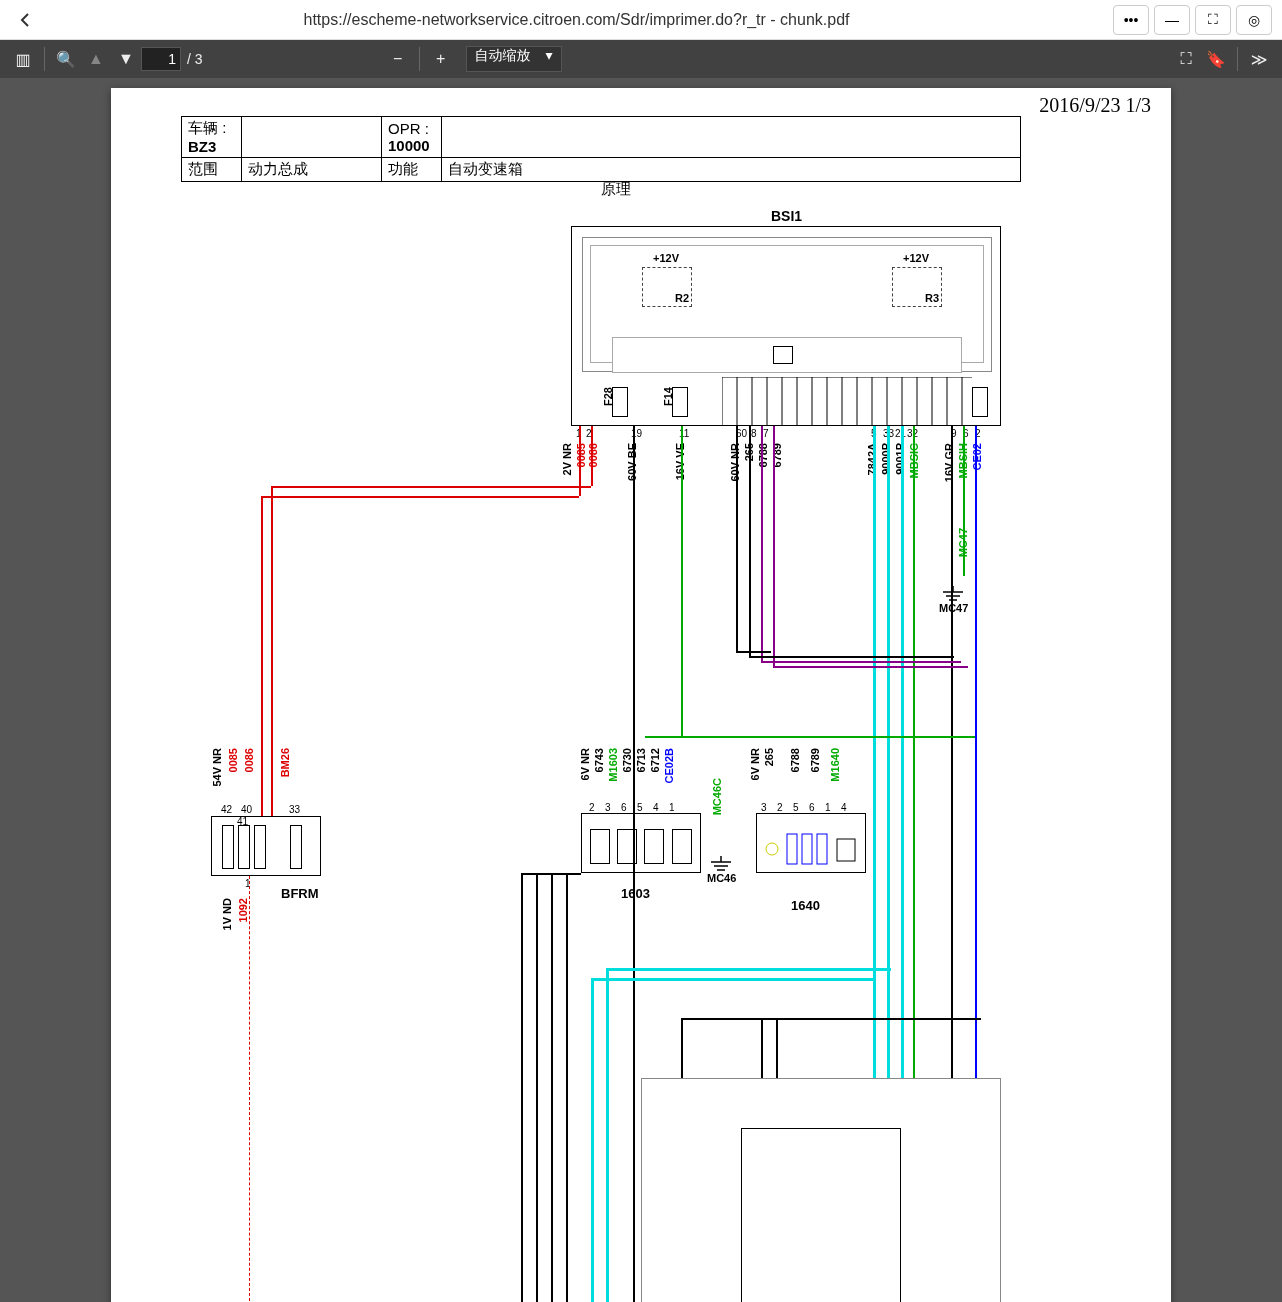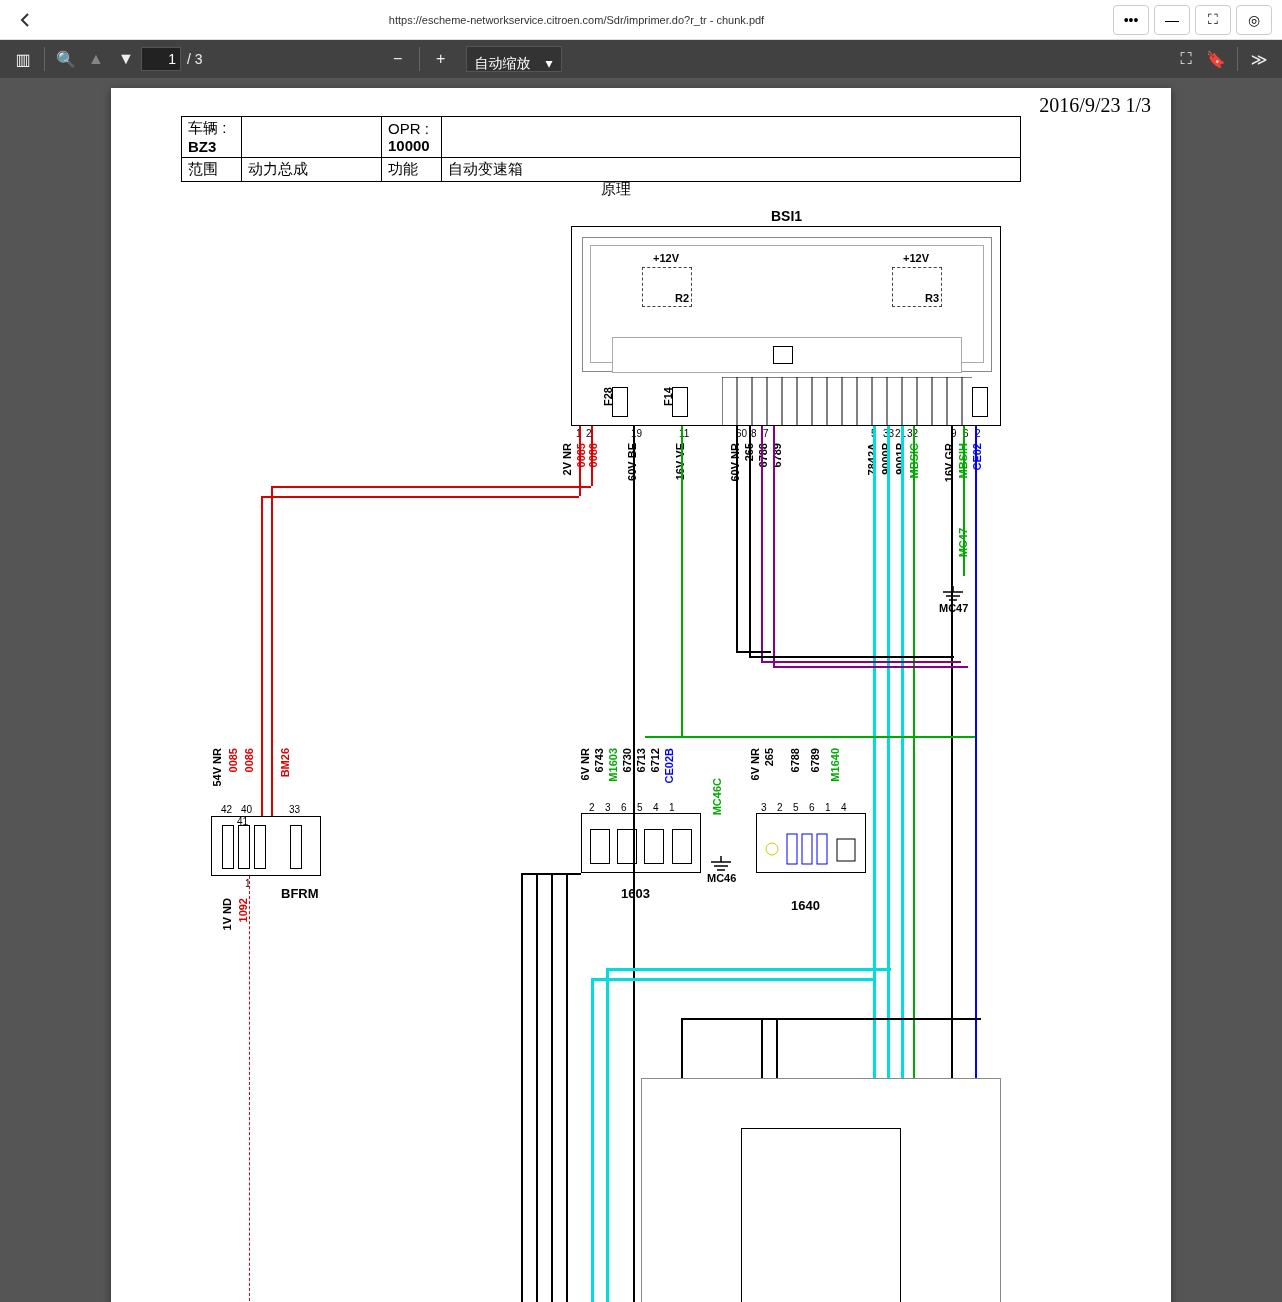--- a/index.html
+++ b/index.html
@@ -1,27 +1,27 @@
 <!DOCTYPE html>
 <html><head>
 <meta charset="utf-8">
 <style>
 *{margin:0;padding:0;box-sizing:border-box;font-family:Arial,sans-serif}
 body{background:#fff;width:1282px;height:1302px;overflow:hidden}
 .titlebar{height:40px;display:flex;align-items:center;border-bottom:1px solid #ddd;padding:0 10px;background:#fff}
 .back-btn{width:30px;height:30px;display:flex;align-items:center;justify-content:center;font-size:20px;cursor:pointer}
-.url{flex:1;text-align:center;font-size:11px;color:#333}
+.url{flex:1;text-align:center;font-size:16px;color:#333}
 .win-controls{display:flex;gap:5px}
 .win-btn{width:36px;height:30px;display:flex;align-items:center;justify-content:center;border:1px solid #ccc;border-radius:4px;font-size:14px;cursor:pointer}
 .toolbar{height:38px;background:#414141;display:flex;align-items:center;padding:0 8px;color:#eee}
 .tb-btn{width:30px;height:30px;display:flex;align-items:center;justify-content:center;cursor:pointer;font-size:16px}
 .tb-sep{width:1px;height:24px;background:#666;margin:0 6px}
 .page-input{width:40px;height:24px;background:#222;color:#fff;border:1px solid #555;text-align:right;padding:0 4px;font-size:14px}
 .page-total{margin-left:6px;font-size:14px}
-.zoom-select{height:26px;background:#333;color:#fff;border:1px solid #555;padding:8px 30px 0 8px;font-size:14px;margin-left:10px;position:relative}
+.zoom-select{height:26px;background:#333;color:#fff;border:1px solid #555;padding:0 30px 0 8px;font-size:14px;margin-left:10px;position:relative}
 .tb-spacer{flex:1}
 .page-area{background:#555;height:1224px;padding:10px;display:flex;justify-content:center;overflow:hidden}
 .page{background:#fff;width:1060px;height:1400px;position:relative;box-shadow:0 2px 8px rgba(0,0,0,.4)}
 .date-stamp{position:absolute;top:6px;right:20px;font-size:20px;font-family:serif}
 .info-table{position:absolute;top:28px;left:70px;width:840px;border-collapse:collapse;font-size:15px}
 .info-table td{border:1px solid #000;padding:2px 6px;height:22px}
 .info-table td.lbl{width:60px;font-weight:normal}
 .diag-title{position:absolute;top:92px;left:490px;font-size:15px}
 .diagram{position:absolute;top:120px;left:70px;width:900px;height:1100px}
 .box{position:absolute;border:1.5px solid #000;background:#fff}

